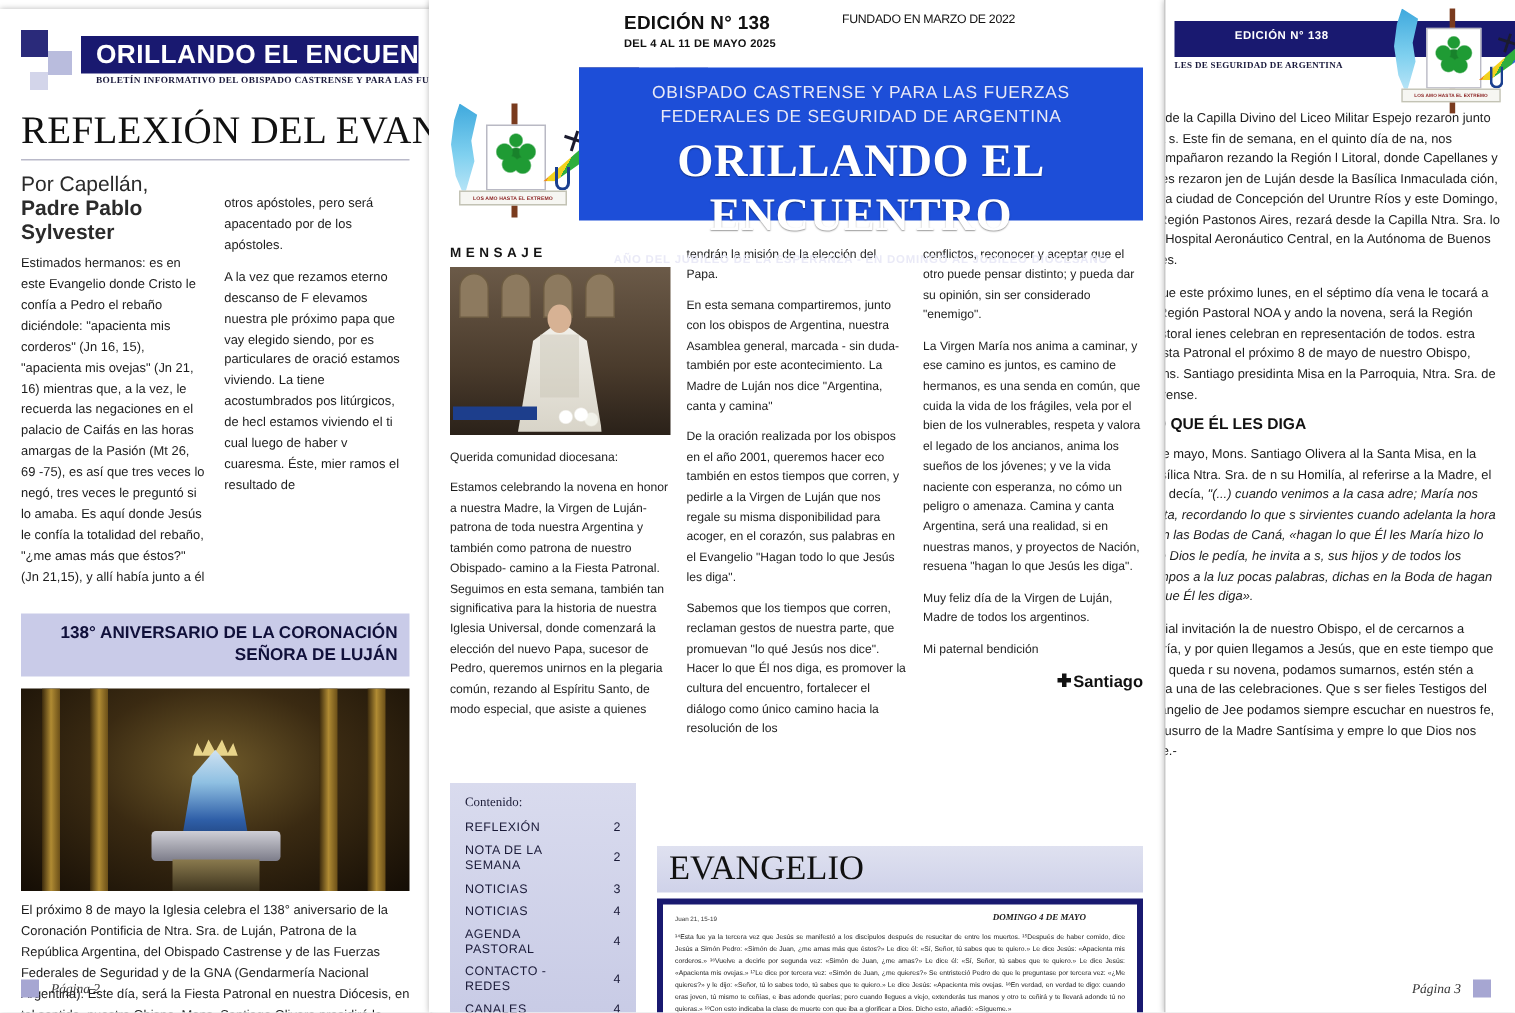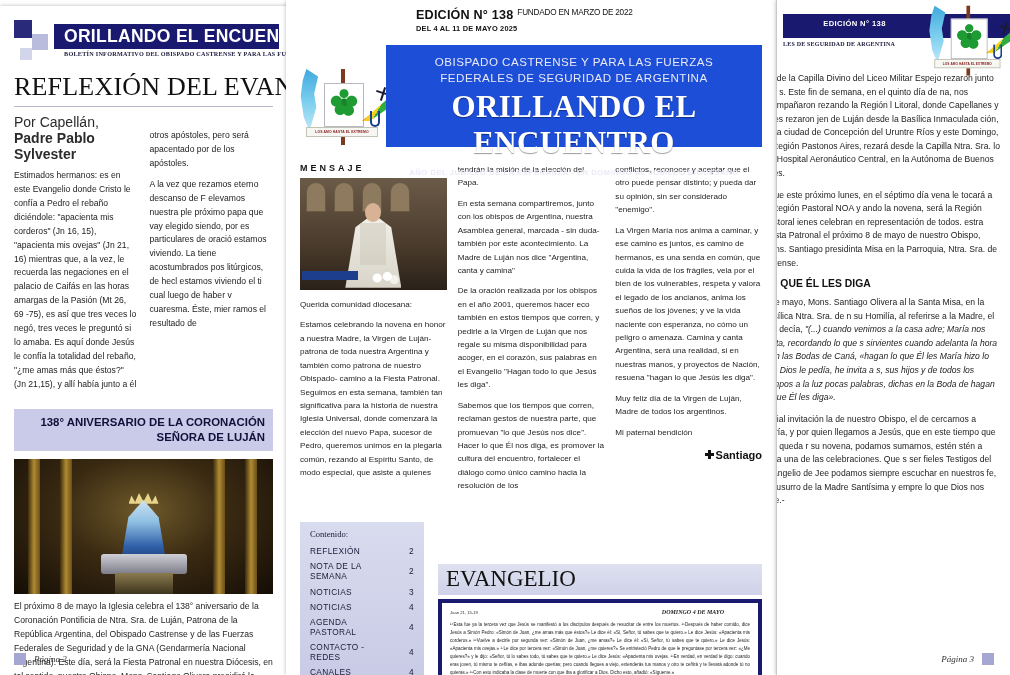--- a/index.html
+++ b/index.html
@@ -122,21 +122,21 @@
   .page-foot .sq { width:12px; height:12px; background:#a6a6d2; }
   .page-foot .txt { font-family:"Liberation Serif", serif; font-size:9px; color:#333; }
 
   
   #center-page { left: 286px; top: 0; width: 490px; height: 675px; }
 
   .edition-row { display:flex; align-items:flex-start; padding: 8px 14px 0 130px; }
   .edition-block { flex: 0 0 auto; }
   .ed-num { font-weight: 700; font-size: 12.6px; color:#111; letter-spacing:.2px; }
   .ed-date { font-weight: 700; font-size: 7.4px; color:#111; letter-spacing:.2px; margin-top:2px; }
-  .founded { font-size: 8.2px; color:#111; letter-spacing:-.2px; white-space:nowrap; }
+  .founded { margin-left: 44px; font-size: 8.2px; color:#111; letter-spacing:-.2px; white-space:nowrap; }
 
   .masthead-wrap { position: relative; height: 118px; margin-top: 2px; }
   .mast-bar {
     position:absolute; left: 100px; right: 14px; top: 10px; height: 102px;
     background: #1d4ed8; color:#fff; text-align:center;
   }
   .mast-org {
     font-size: 11.6px; letter-spacing: .5px; line-height: 1.35;
     padding: 9px 18px 0 18px; color:#e9e9f6; font-weight: 400;
   }

